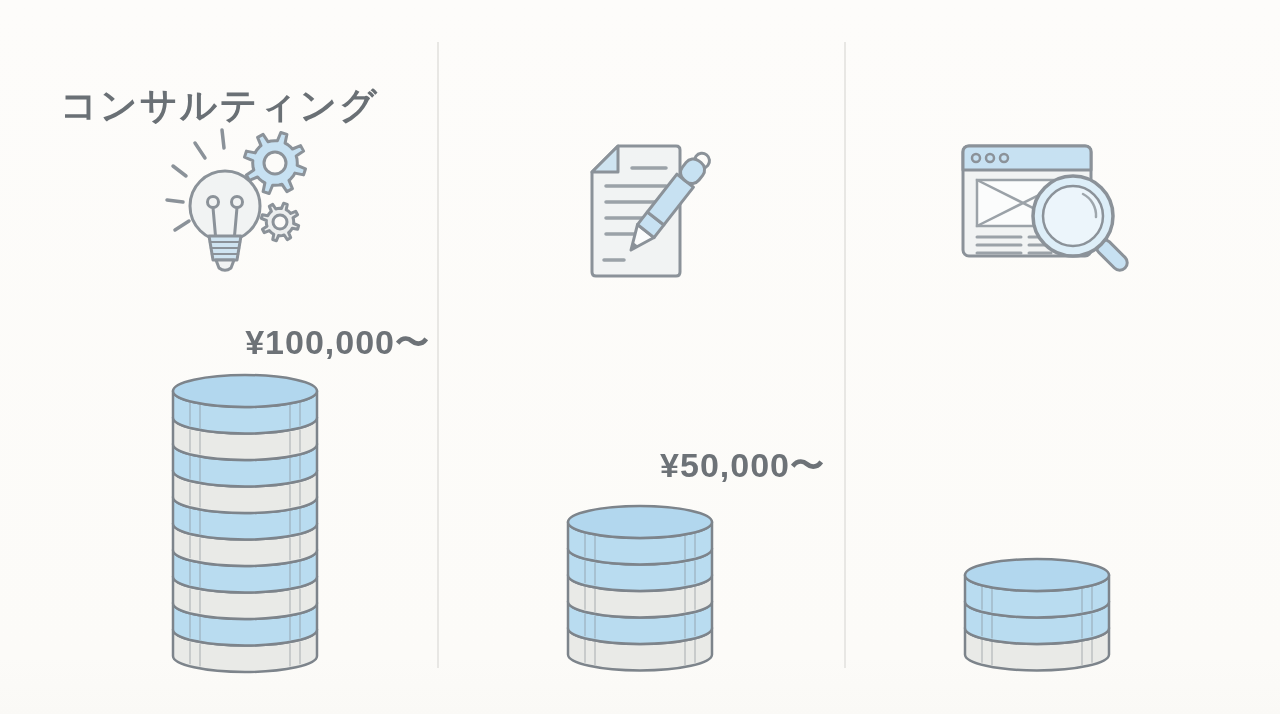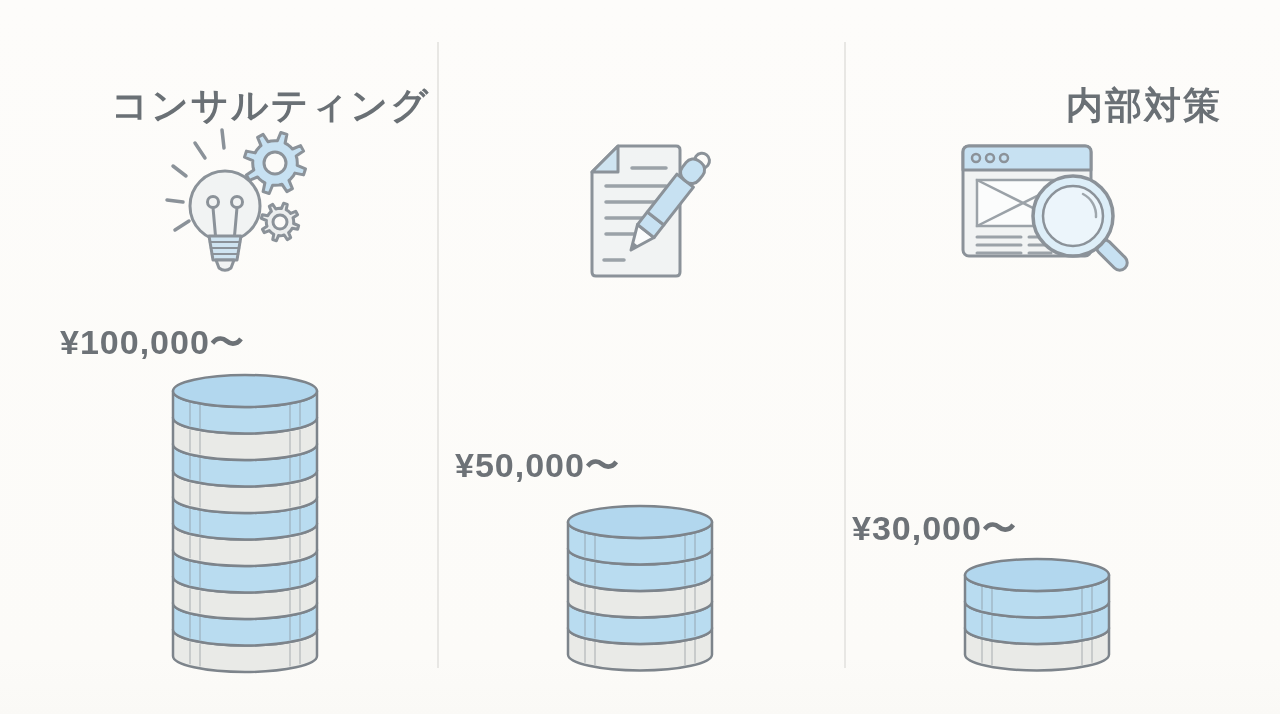--- a/index.html
+++ b/index.html
@@ -15,25 +15,25 @@
   }
   html,body{margin:0;padding:0;background:#e9e9e9;}
   .canvas{
     position:relative;width:1280px;height:714px;overflow:hidden;
     background:linear-gradient(180deg,#fdfcfa 0%,#fcfbf8 92%,#faf9f6 100%);
     font-family:"Liberation Sans","DejaVu Sans",sans-serif;
   }
   .divider{position:absolute;top:42px;width:2px;height:626px;background:var(--divider);}
   .col{position:absolute;top:0;height:714px;}
   .col-title{
-    position:absolute;left:0;width:100%;text-align:right;top:50px;
+    position:absolute;left:0;width:100%;text-align:left;top:50px;
     font-size:37px;font-weight:700;color:var(--title);letter-spacing:2px;white-space:nowrap;
   }
   .price{
-    position:absolute;left:0;width:100%;text-align:left;
+    position:absolute;left:0;width:100%;text-align:right;
     font-size:34px;font-weight:600;color:var(--price);letter-spacing:1px;white-space:nowrap;
   }
   .icon-svg,.stack-holder{position:absolute;}
   
   .st{stroke:var(--ioline);fill:none;stroke-linecap:round;stroke-linejoin:round;}
   .fs{stroke:var(--ioline);stroke-linejoin:round;}
   .st-light{stroke:#9ba2a8;fill:none;stroke-linecap:round;}
   .f-paper{fill:var(--paper);}
   .f-blue{fill:var(--iblue);}
   .f-gray{fill:var(--igray);}
@@ -185,42 +185,40 @@
           <path d="M 3 18 L 3 44.5 A 72 16 0 0 0 147 44.5 L 147 18 A 72 16 0 0 1 3 18 Z" fill="#b9dcf0" stroke="#7d848b" stroke-width="2.5" stroke-linejoin="round"></path>
           <line x1="20" x2="20" y1="29.8" y2="52.8" stroke="#7d848b" stroke-opacity="0.3" stroke-width="2"></line>
           <line x1="30" x2="30" y1="32.0" y2="55.0" stroke="#7d848b" stroke-opacity="0.3" stroke-width="2"></line>
           <line x1="120" x2="120" y1="32.0" y2="55.0" stroke="#7d848b" stroke-opacity="0.3" stroke-width="2"></line>
           <line x1="130" x2="130" y1="29.8" y2="52.8" stroke="#7d848b" stroke-opacity="0.3" stroke-width="2"></line>
           <ellipse cx="75" cy="18" rx="72" ry="16" fill="#b2d7ee" stroke="#7d848b" stroke-width="2.5"></ellipse>
         </svg></div>
   </section>
 
   <section class="col" style="left:852px;width:370px">
-    <h2 class="col-title">内部対策</h2>
 
     <svg class="icon-svg" style="left:103px;top:140px" width="178" height="152" viewBox="0 0 178 152">
       <g>
         <rect class="fs f-paper" stroke-width="3" x="8" y="6" width="128" height="110" rx="6"></rect>
         <path class="fs f-blue" stroke-width="3" d="M 8,30 L 8,12 Q 8,6 14,6 L 130,6 Q 136,6 136,12 L 136,30 Z"></path>
         <circle class="st" stroke-width="2.5" cx="21" cy="18" r="4"></circle>
         <circle class="st" stroke-width="2.5" cx="35" cy="18" r="4"></circle>
         <circle class="st" stroke-width="2.5" cx="49" cy="18" r="4"></circle>
         <rect class="st-light f-white" stroke-width="2.5" x="22" y="40" width="92" height="46"></rect>
         <path class="st-light" stroke-width="2.5" d="M 22,40 L 114,86 M 114,40 L 22,86"></path>
         <path class="st-light" stroke-width="3" d="M 22,97 H 66 M 22,105 H 66 M 22,113 H 66 M 74,97 H 96 M 74,105 H 96 M 74,113 H 96"></path>
       </g>
       <g>
         <rect class="fs f-blue" stroke-width="3" x="143" y="96.5" width="37" height="15" rx="7.5" transform="rotate(45 146 104)"></rect>
         <circle class="fs f-lens" stroke-width="3.5" cx="118" cy="76" r="40"></circle>
         <circle class="fs f-lens-in" stroke-width="2.5" cx="118" cy="76" r="30"></circle>
         <path class="st" stroke-width="2.5" opacity="0.8" d="M 128,54 A 24,24 0 0 1 141,77"></path>
       </g>
     </svg>
 
-    <div class="price" style="top:506px">¥30,000〜</div>
     <div class="stack-holder" style="left:110px;top:557px"><svg width="150" height="116" viewBox="0 0 150 116">
           <path d="M 3 71 L 3 97.5 A 72 16 0 0 0 147 97.5 L 147 71 A 72 16 0 0 1 3 71 Z" fill="#e9eae7" stroke="#7d848b" stroke-width="2.5" stroke-linejoin="round"></path>
           <line x1="20" x2="20" y1="82.8" y2="105.8" stroke="#7d848b" stroke-opacity="0.3" stroke-width="2"></line>
           <line x1="30" x2="30" y1="85.0" y2="108.0" stroke="#7d848b" stroke-opacity="0.3" stroke-width="2"></line>
           <line x1="120" x2="120" y1="85.0" y2="108.0" stroke="#7d848b" stroke-opacity="0.3" stroke-width="2"></line>
           <line x1="130" x2="130" y1="82.8" y2="105.8" stroke="#7d848b" stroke-opacity="0.3" stroke-width="2"></line>
           <path d="M 3 44.5 L 3 71 A 72 16 0 0 0 147 71 L 147 44.5 A 72 16 0 0 1 3 44.5 Z" fill="#b9dcf0" stroke="#7d848b" stroke-width="2.5" stroke-linejoin="round"></path>
           <line x1="20" x2="20" y1="56.3" y2="79.3" stroke="#7d848b" stroke-opacity="0.3" stroke-width="2"></line>
           <line x1="30" x2="30" y1="58.5" y2="81.5" stroke="#7d848b" stroke-opacity="0.3" stroke-width="2"></line>
           <line x1="120" x2="120" y1="58.5" y2="81.5" stroke="#7d848b" stroke-opacity="0.3" stroke-width="2"></line>

